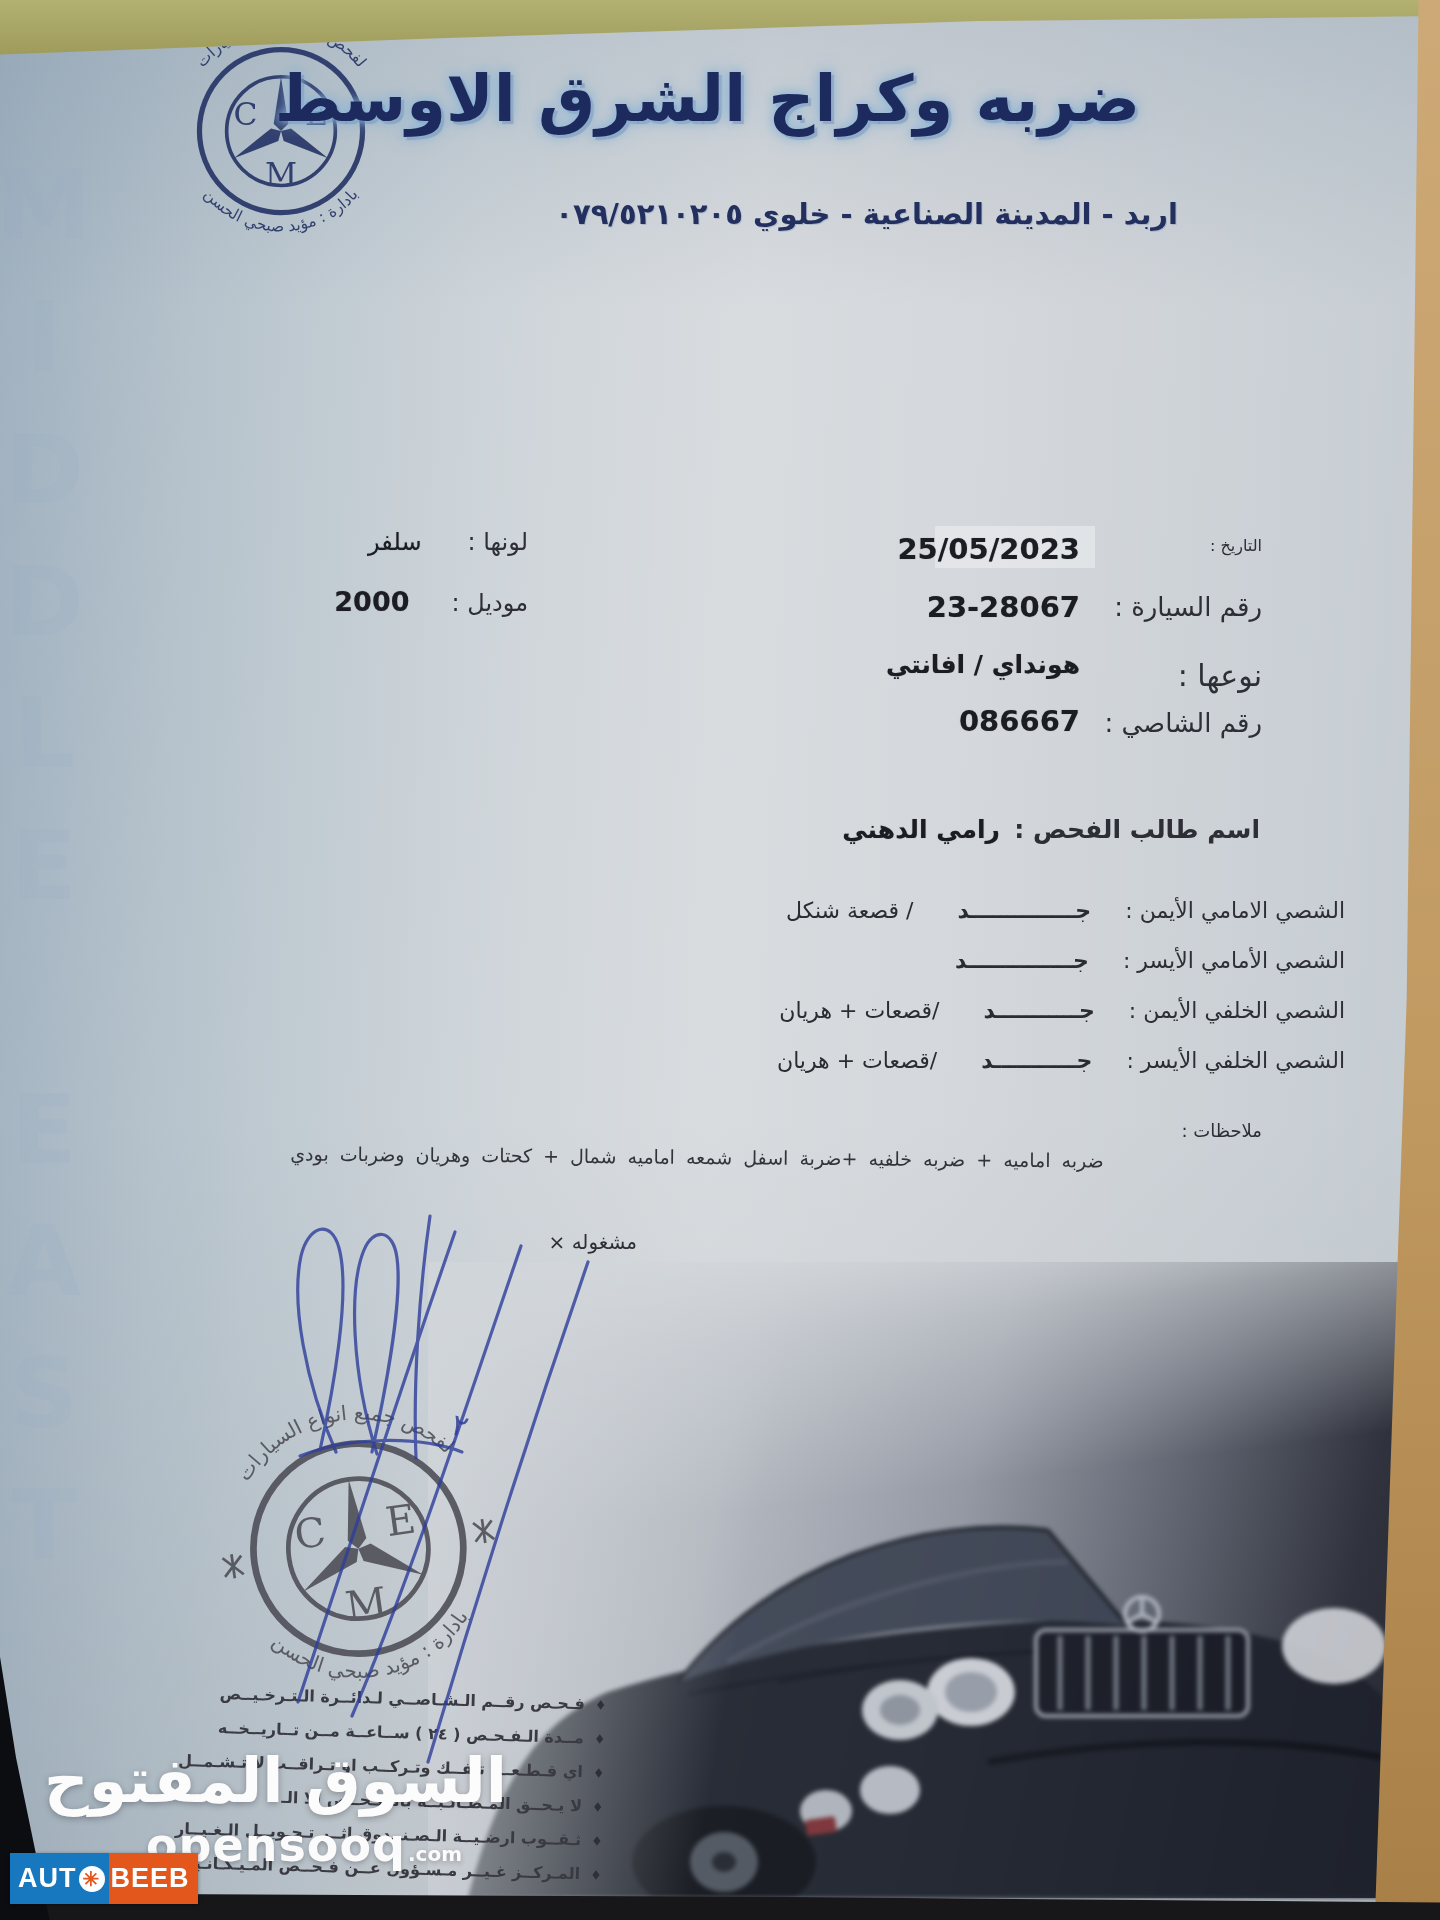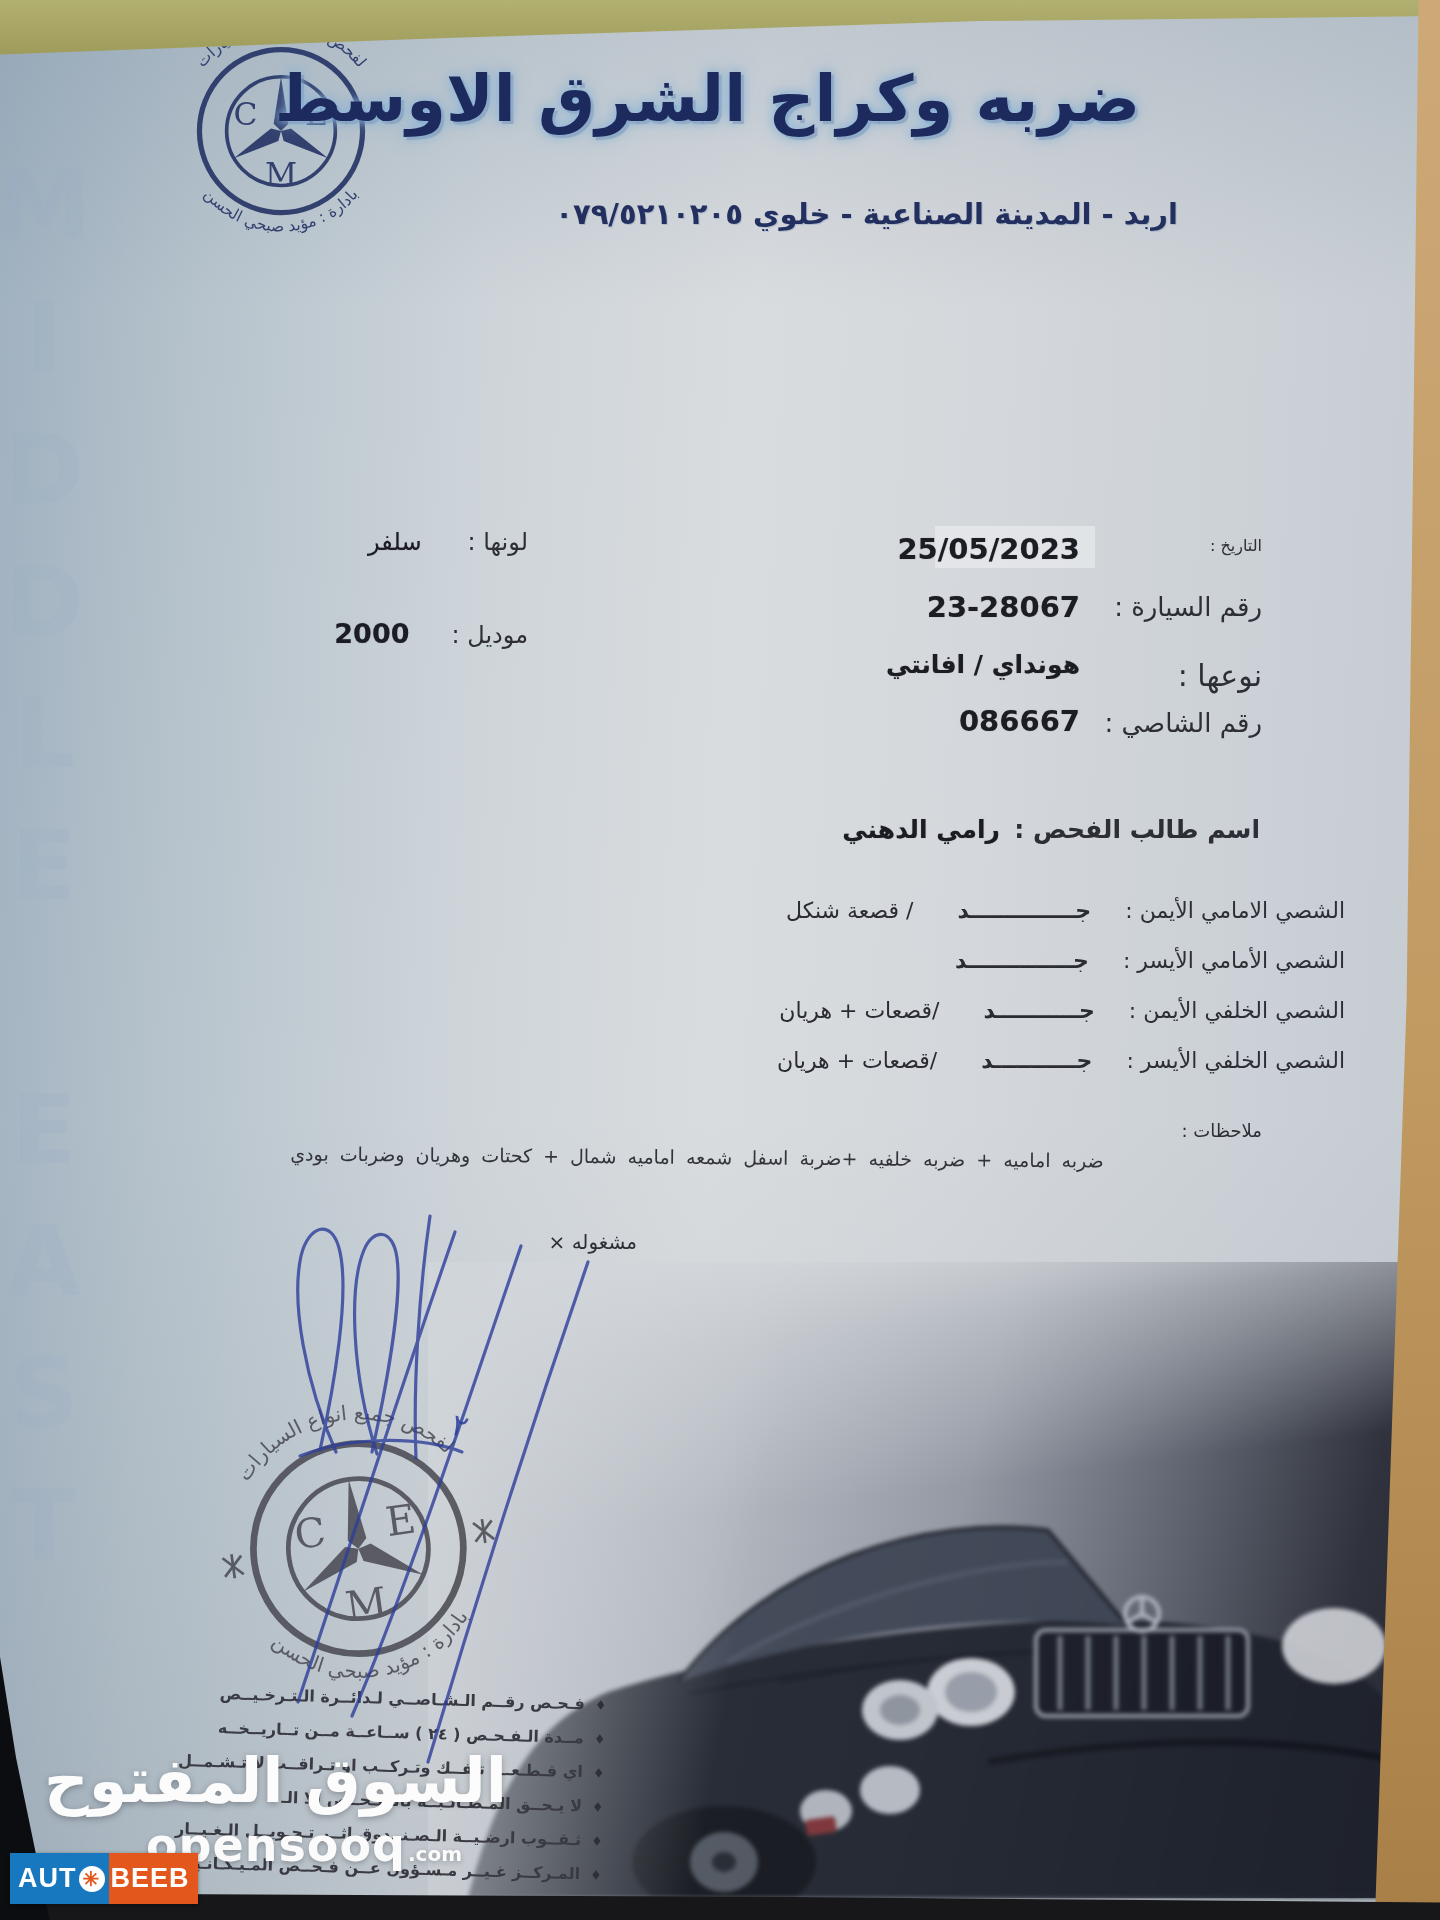--- a/index.html
+++ b/index.html
@@ -161,21 +161,21 @@
 
 <div class="abs lbl" style="right:178px;top:708px;font-size:26px;">رقم الشاصي :</div>
 <div class="abs val" style="right:360px;top:704px;font-size:29px;">086667</div>
 
 <div class="abs row-rtl" style="right:912px;top:528px;font-size:24px;gap:46px;">
   <span class="lbl">لونها :</span>
   <span class="val" style="font-weight:normal;">سلفر</span>
 </div>
 <div class="abs row-rtl" style="right:912px;top:586px;font-size:24px;gap:42px;">
   <span class="lbl">موديل :</span>
-  <span class="val" style="font-size:27px;margin-top:32px;">2000</span>
+  <span class="val" style="font-size:27px;">2000</span>
 </div>
 
 <div class="abs lbl" style="right:180px;top:815px;font-size:25px;font-weight:bold;text-align:center;">اسم طالب الفحص :</div>
 <div class="abs val" style="right:440px;top:815px;font-size:25px;">رامي الدهني</div>
 
 <div class="abs row-rtl chassis-row" style="top:898px;">
   <span class="lbl">الشصي الامامي الأيمن :</span>
   <span class="grade">جــــــــــــــد</span>
   <span class="note">/ قصعة شنكل</span>
 </div>

